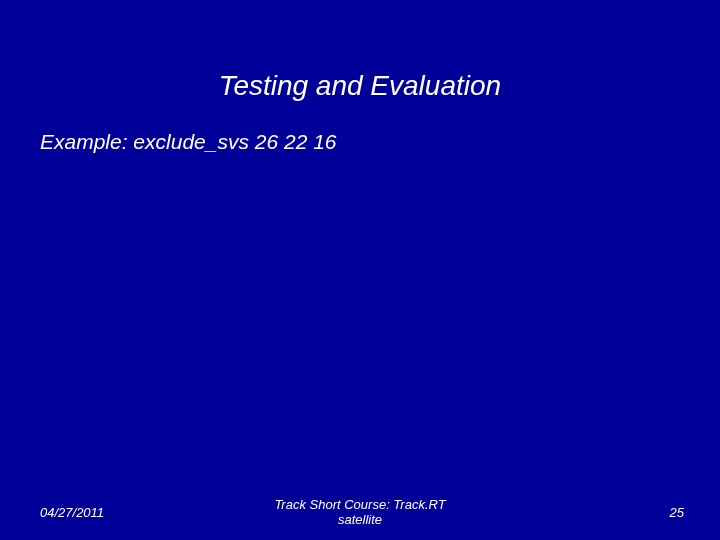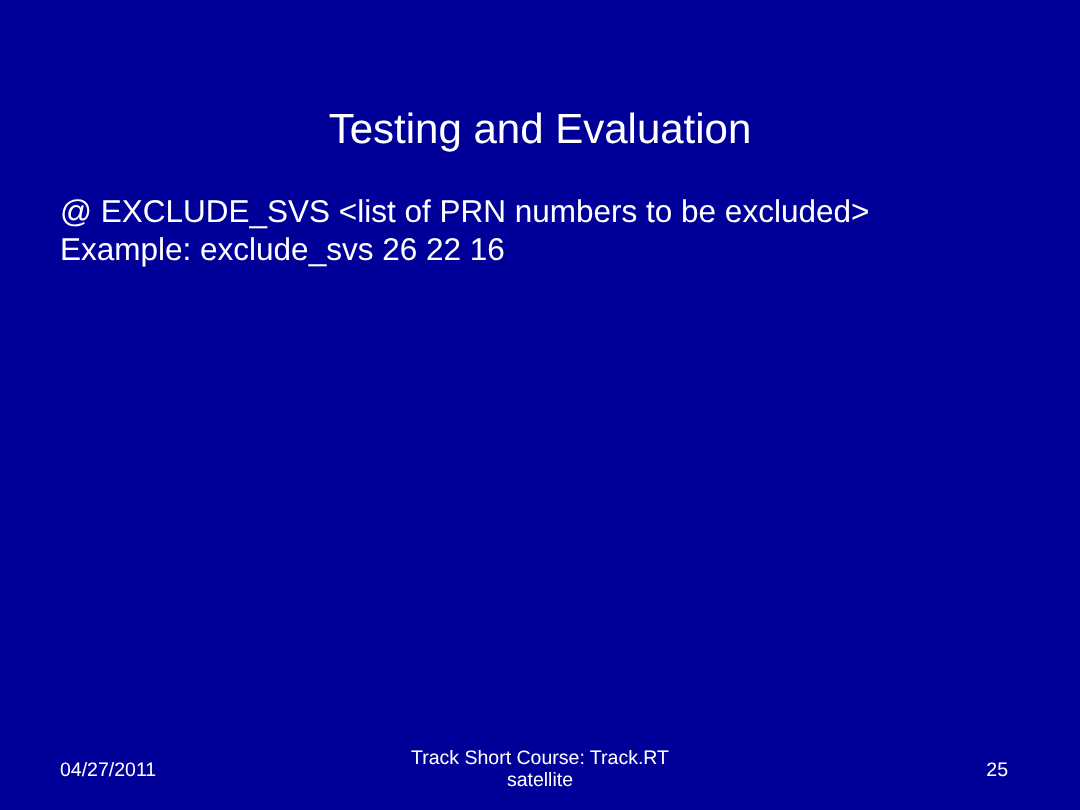--- a/index.html
+++ b/index.html
@@ -11,20 +11,21 @@
     color: white;
     font-family: Arial, Helvetica, sans-serif;
     overflow: hidden;
   }
   .slide {
     width: 720px;
     height: 540px;
     position: relative;
     box-sizing: border-box;
     padding: 0 40px;
+    font-style: italic;
   }
   .title {
     text-align: center;
     font-size: 28px;
     padding-top: 70px;
     padding-bottom: 28px;
   }
   .body {
     font-size: 21px;
     line-height: 1.18;
@@ -53,36 +54,35 @@
   .footer-center {
     position: absolute;
     left: 0;
     width: 100%;
     text-align: center;
     bottom: 0;
     line-height: 1.2;
   }
   .footer-right {
     position: absolute;
-    right: 48px;
+    right: 36px;
     bottom: 8px;
   }
 </style>
 </head>
 <body>
 
 <div class="slide">
 
   <div class="title">Testing and Evaluation</div>
 
   <div class="body">
 
 
     <div class="para">
-      <div class="hang">@ EXCLUDE_SVS &lt;list of PRN numbers to be excluded&gt;</div>
       <div>Example: exclude_svs 26 22 16</div>
     </div>
 
   </div>
 
   <div class="footer">
     <div class="footer-left">04/27/2011</div>
     <div class="footer-center">
       <span>Track Short Course: Track.RT</span><br>
       <span>satellite</span>

